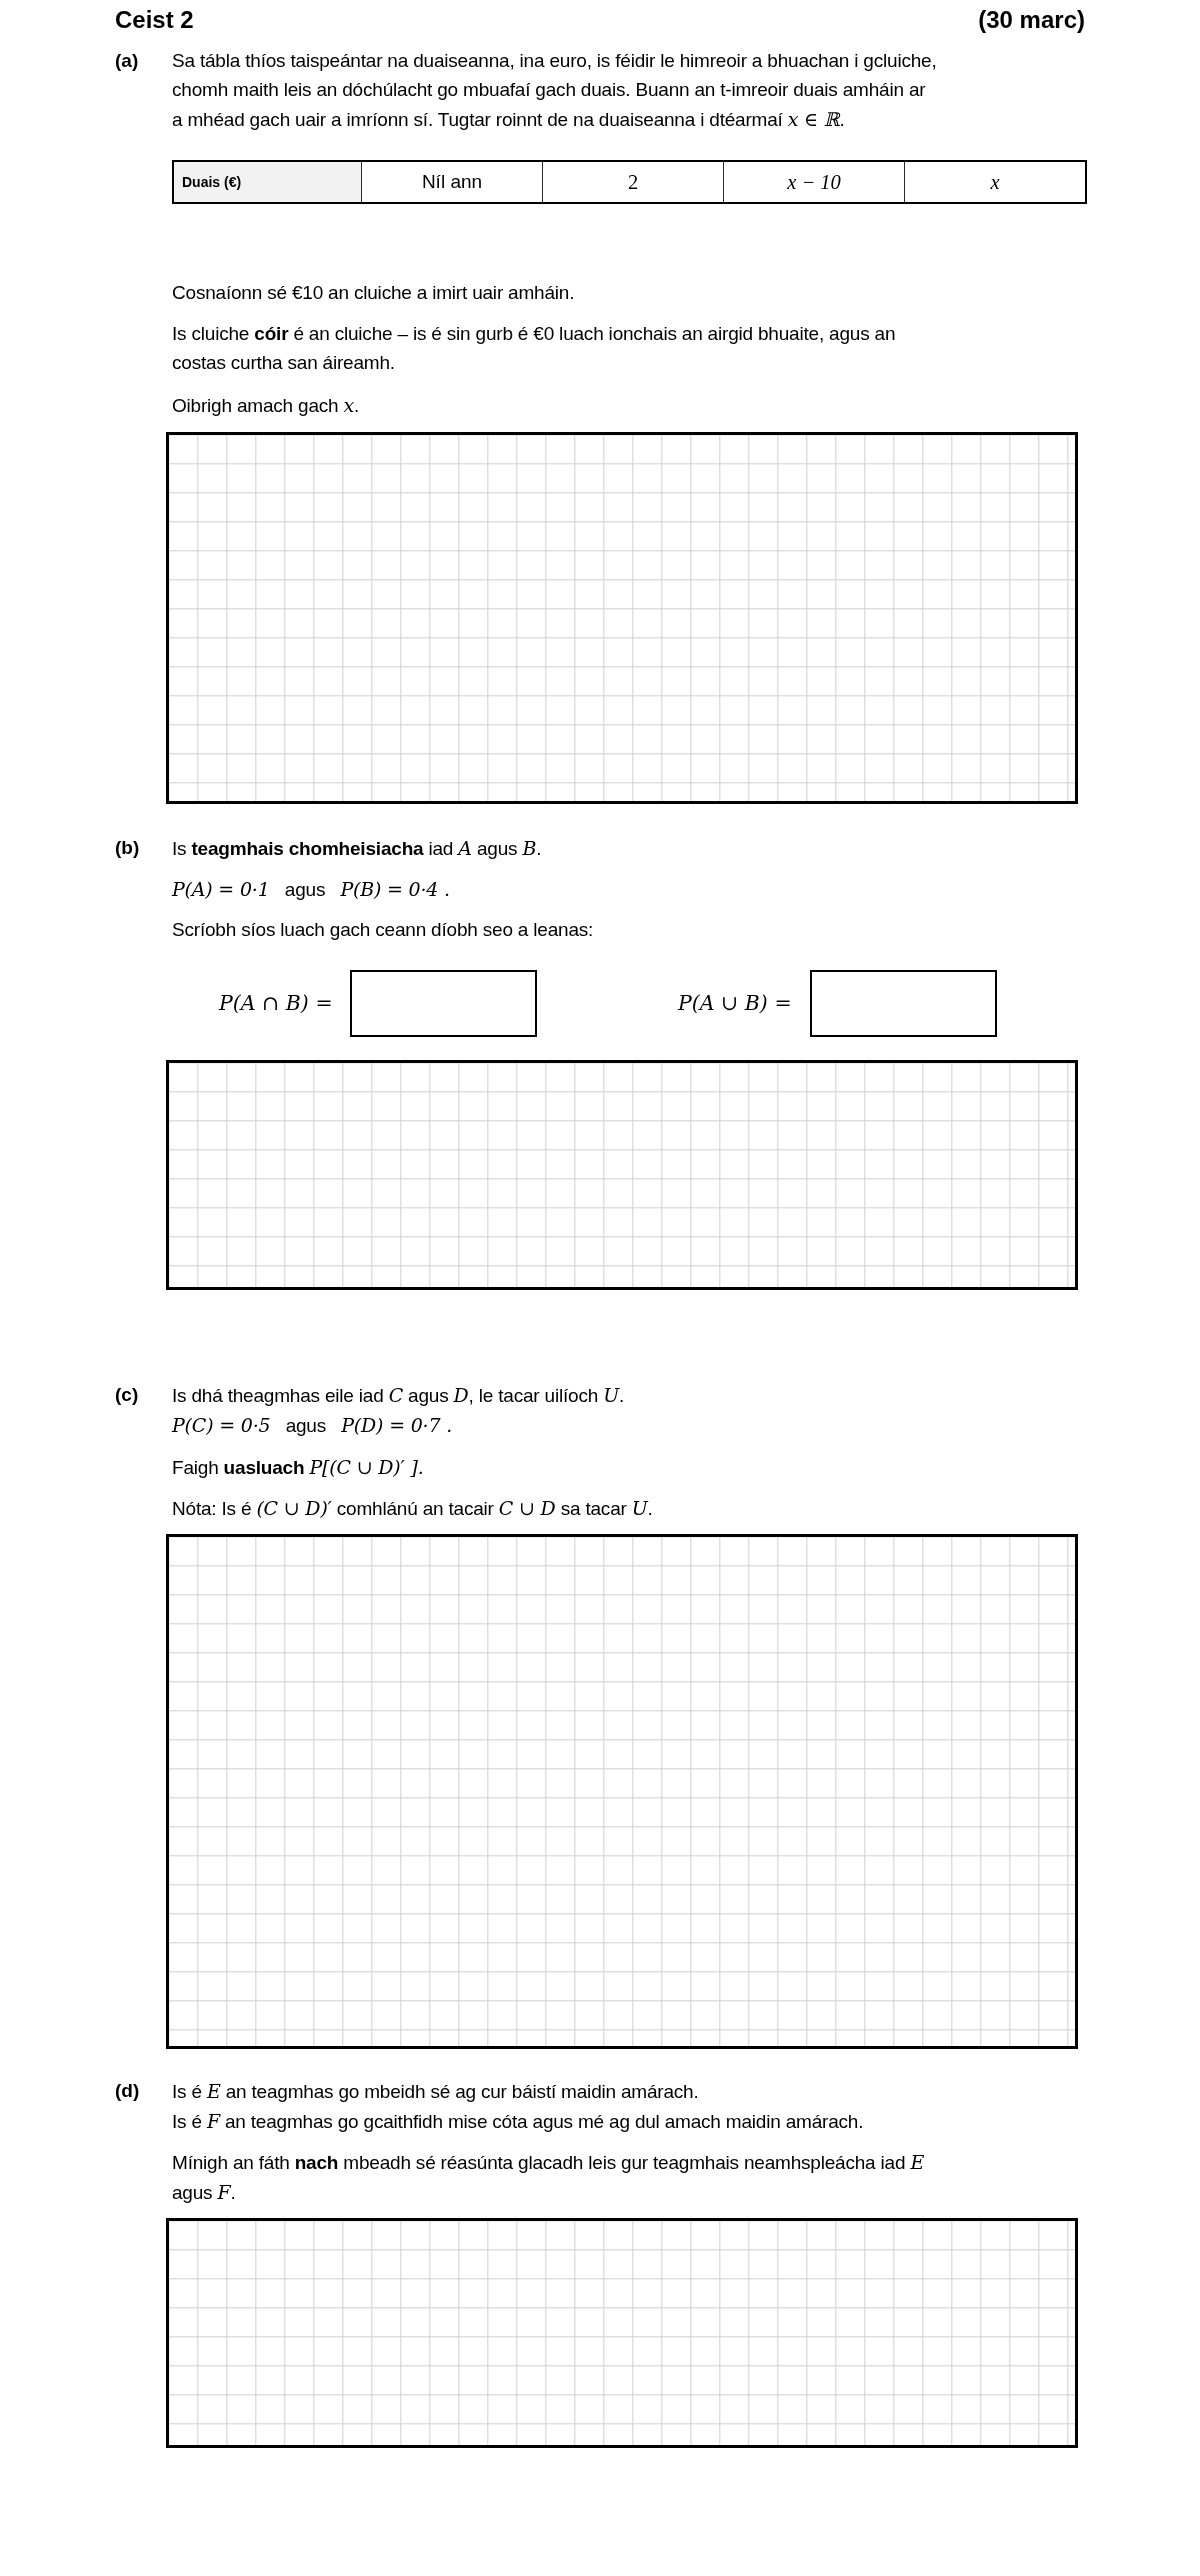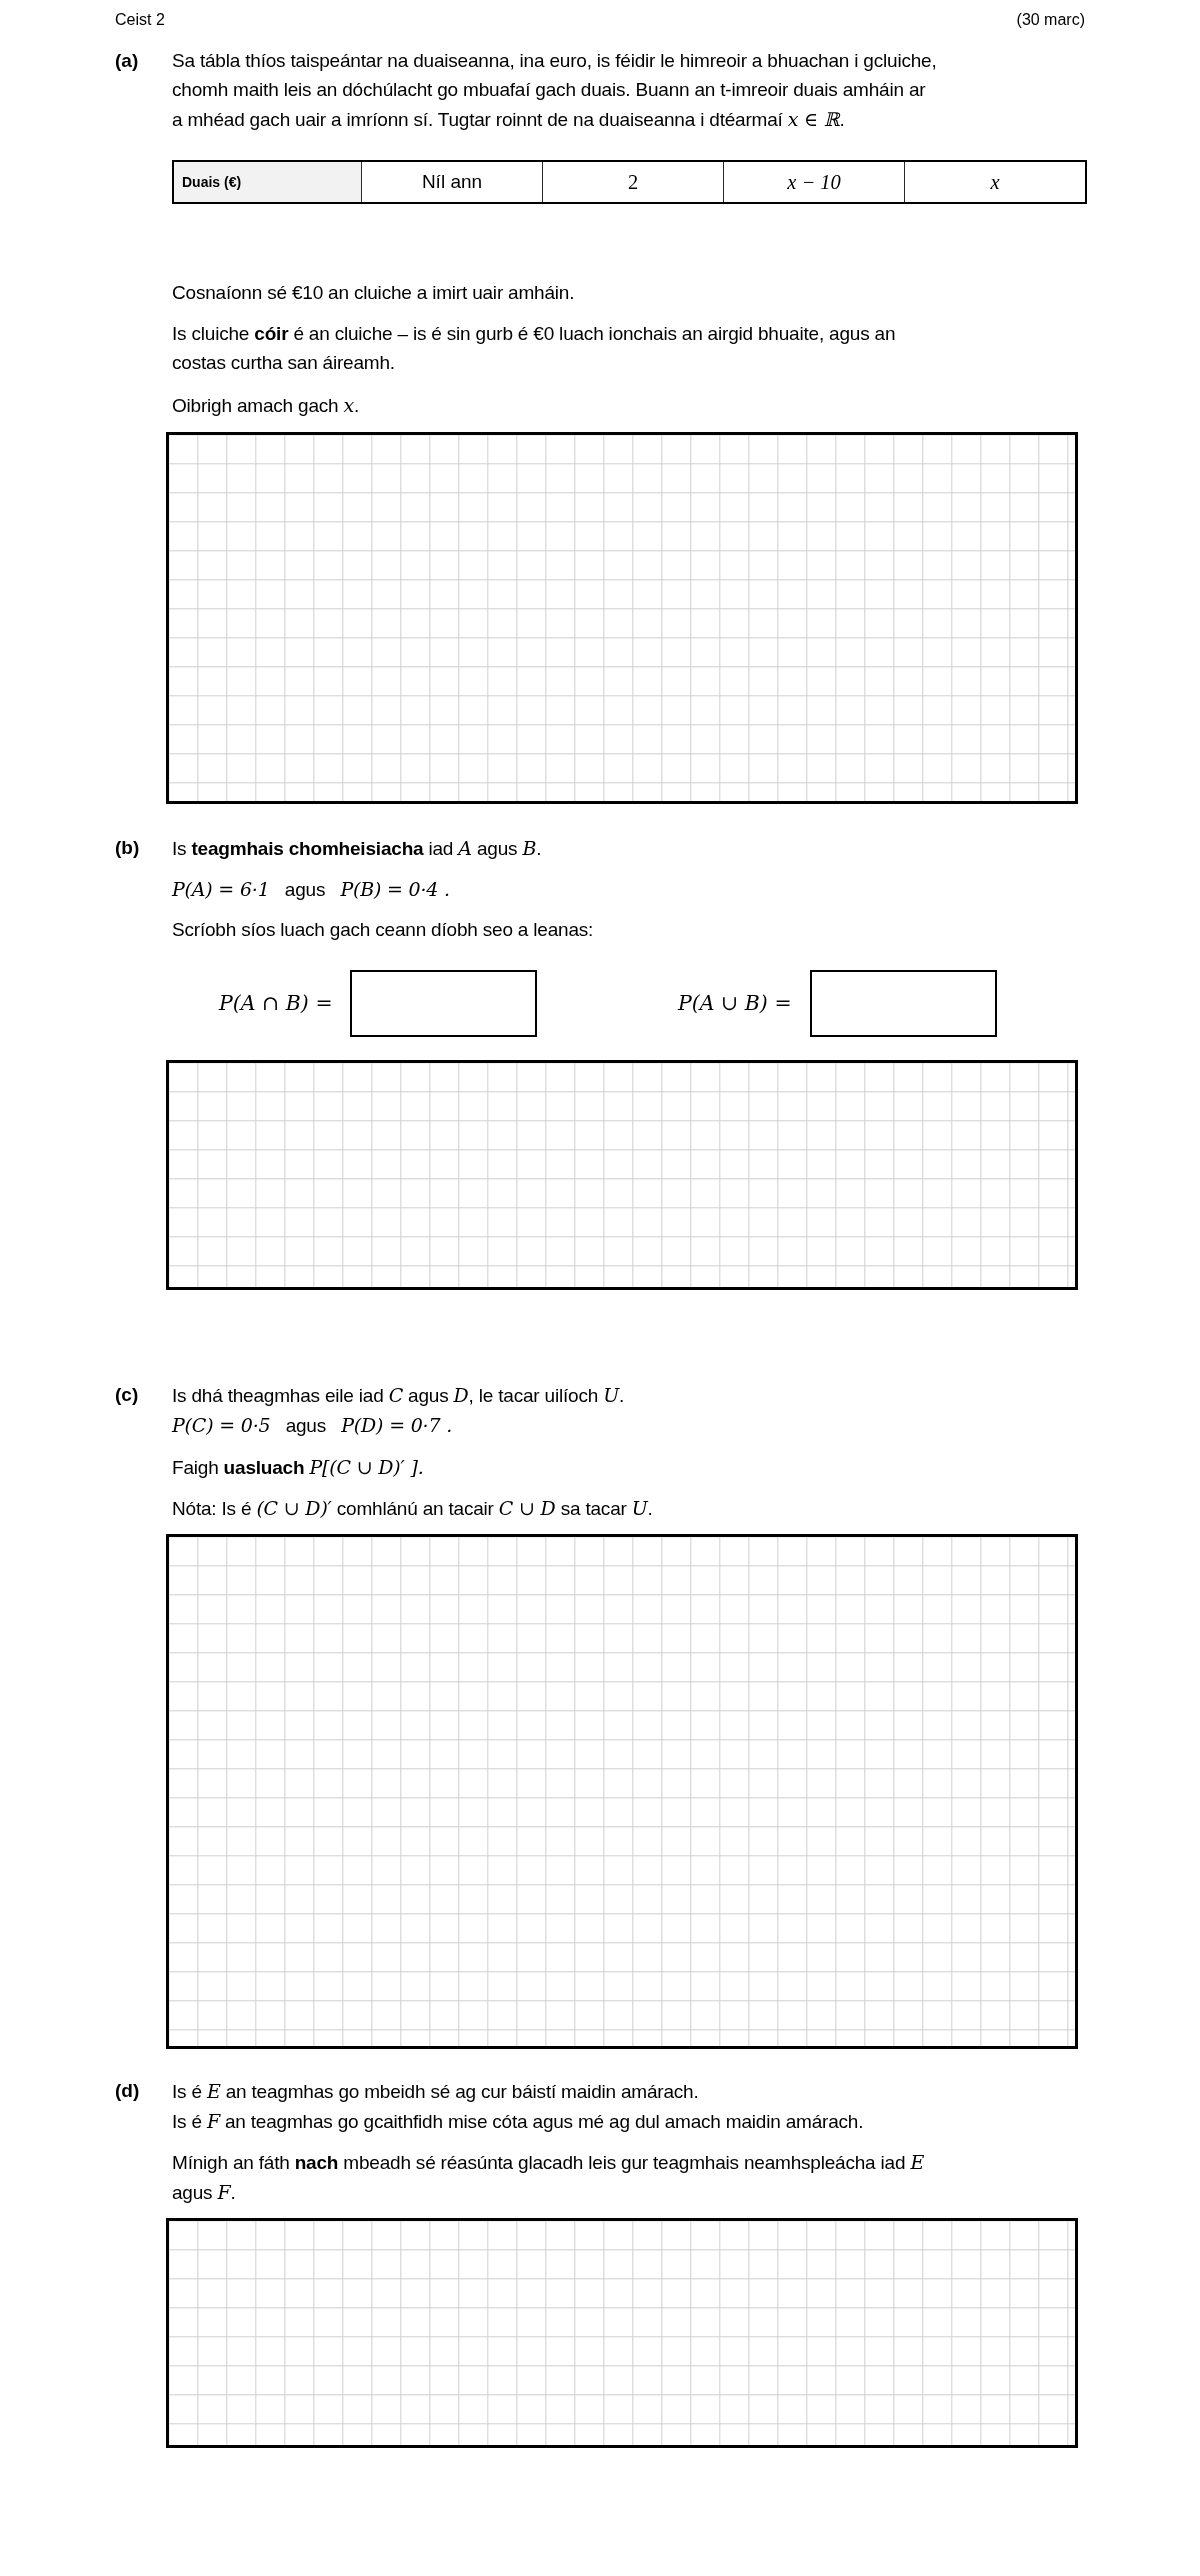--- a/index.html
+++ b/index.html
@@ -2,21 +2,21 @@
 <html style="font-size:10.6px"><head>
 <meta charset="utf-8">
 <style>
   html, body { margin:0; padding:0; background:#ffffff; }
   body { width:1201px; height:2576px; position:relative; overflow:hidden;
          font-family:"Liberation Sans", sans-serif; color:#000; }
   .abs { position:absolute; white-space:nowrap; }
   .txt { font-size:19px; line-height:22.4px; letter-spacing:-0.2px; }
   .bold { font-weight:bold; }
   .m { font-family:"DejaVu Serif", "Liberation Serif", serif; font-style:italic; }
-  .title { font-size:16px; font-weight:normal; line-height:22.4px;text-align:right; }
+  .title { font-size:24px; font-weight:bold; line-height:22.4px;text-align:right; }
   .label { font-size:19px; font-weight:bold; line-height:22.4px; }
   table.prize { position:absolute; left:172px; top:160px; border-collapse:collapse; }
   table.prize td { border:1.3px solid #2a2a2a; height:40px; text-align:center;
         font-size:14px; padding:0; }
   table.prize td.hdr { background:#f2f2f2; font-weight:bold; text-align:left;
         padding-left:8px; width:179px; }
   table.prize td.val { width:180px; font-family:"Liberation Serif", serif; font-size:20.5px; }
   table.prize { border:2px solid #000; }
   .grid { position:absolute; left:166px; width:912px; border:3.3px solid #000;
      box-sizing:border-box;
@@ -55,21 +55,21 @@
 
 <div class="abs txt" style="left:172px; top:282px;">Cosnaíonn sé €10 an cluiche a imirt uair amháin.</div>
 <div class="abs txt" style="left:172px; top:323px;"><span>Is cluiche </span><span class="bold">cóir</span><span> é an cluiche – is é sin gurb é €0 luach ionchais an airgid bhuaite, agus an</span></div>
 <div class="abs txt" style="left:172px; top:352px;">costas curtha san áireamh.</div>
 <div class="abs txt" style="left:172px; top:394px;"><span>Oibrigh amach gach </span><span class="m">x</span><span>.</span></div>
 
 <div class="grid" style="top:432px; height:372px;"></div>
 
 <div class="abs label" style="left:115px; top:837px;">(b)</div>
 <div class="abs txt" style="left:172px; top:837px;"><span>Is </span><span class="bold">teagmhais chomheisiacha</span><span> iad </span><span class="m">A</span><span> agus </span><span class="m">B</span><span>.</span></div>
-<div class="abs txt" style="left:172px; top:878px;"><span class="m">P(A) = 6·1</span>&nbsp;&nbsp;&nbsp;<span>agus</span>&nbsp;&nbsp;&nbsp;<span class="m">P(B) = 0·4 .</span></div>
+<div class="abs txt" style="left:172px; top:878px;"><span class="m">P(A) = 0·1</span>&nbsp;&nbsp;&nbsp;<span>agus</span>&nbsp;&nbsp;&nbsp;<span class="m">P(B) = 0·4 .</span></div>
 <div class="abs txt" style="left:172px; top:919px;text-align:center;">Scríobh síos luach gach ceann díobh seo a leanas:</div>
 
 <div class="abs m eq" style="left:219px; top:991px;">P(A ∩ B) =</div>
 <div class="ansbox" style="left:350px; top:970px;"></div>
 <div class="abs m eq" style="left:678px; top:991px;">P(A ∪ B) =</div>
 <div class="ansbox" style="left:810px; top:970px;"></div>
 
 <div class="grid" style="top:1060px; height:230px;"></div>
 
 <div class="abs label" style="left:115px; top:1384px;">(c)</div>

